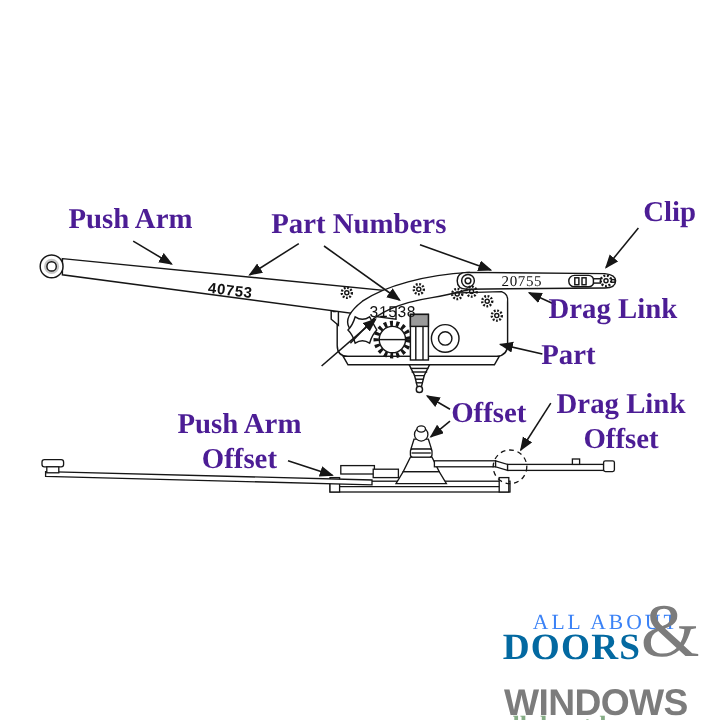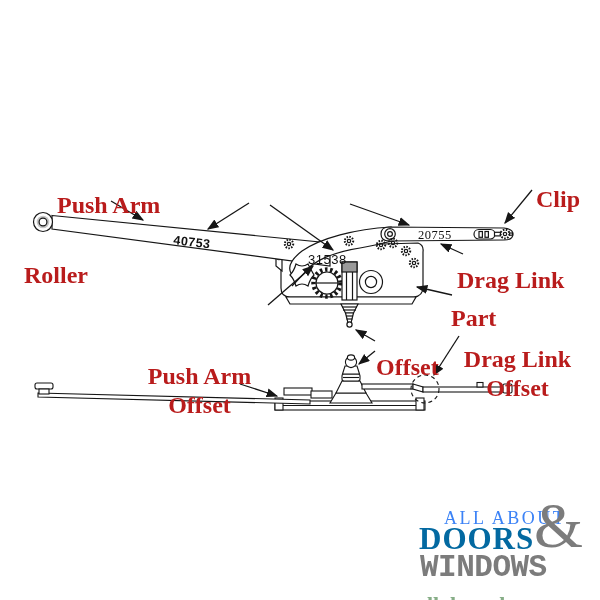--- a/index.html
+++ b/index.html
@@ -1,30 +1,30 @@
 <!DOCTYPE html>
 <html><head>
 <meta charset="utf-8">
 <style>
   html,body{margin:0;padding:0;background:#fff;}
   #stage{position:relative;width:600px;height:600px;background:#fff;overflow:hidden;
          font-family:"Liberation Serif",serif;}
   #art{position:absolute;left:0;top:0;}
   .label{position:absolute;font-family:"Liberation Serif",serif;font-weight:bold;
-         font-size:24px;color:#b91c1c;white-space:nowrap;line-height:1.1;margin-top:22px;}
+         font-size:24px;color:#4c1d95;white-space:nowrap;line-height:1.1;}
   .label.center{text-align:center;white-space:normal;line-height:29px;}
   
   .logo-allabout{position:absolute;left:444px;top:508px;font-size:18px;letter-spacing:2.5px;
                  color:#3b82f6;font-family:"Liberation Serif",serif;}
   .logo-amp{position:absolute;left:534px;top:495px;font-size:63px;color:#7c7c7c;
             font-family:"Liberation Serif",serif;line-height:1;}
   .logo-doors{position:absolute;left:419px;top:523px;font-size:31px;font-weight:bold;
               letter-spacing:1px;color:#0369a1;line-height:1;font-family:"Liberation Serif",serif;}
-  .logo-windows{position:absolute;left:420px;top:552px;font-size:31px;font-weight:bold;
-                letter-spacing:-0.5px;color:#7c7c7c;line-height:1;font-family:Liberation Mono, monospace;}
+  .logo-windows{position:absolute;left:420px;top:570px;font-size:31px;font-weight:bold;
+                letter-spacing:-0.5px;color:#7c7c7c;line-height:1;font-family:Liberation Sans, sans-serif;}
   .logo-site{position:absolute;left:416px;top:594px;font-size:22px;font-weight:bold;
              color:#86ad86;line-height:1;font-family:"Liberation Serif",serif;}
   svg text{font-family:"Liberation Sans",sans-serif;fill:#111;}
   svg .serifnum{font-family:"Liberation Serif",serif;}
 </style>
 </head>
 <body>
 
 <div id="stage">
 
@@ -169,22 +169,22 @@
       <line x1="240" y1="384" x2="277" y2="396" marker-end="url(#ah)"></line>
       <line x1="459" y1="336" x2="434" y2="375" marker-end="url(#ah)"></line>
     </g>
 
     <text x="173" y="244" font-size="12.5" font-weight="bold" letter-spacing="0.5" transform="rotate(6.8 173 244)">40753</text>
     <text x="308" y="264" font-size="13" letter-spacing="0.5">31538</text>
     <text x="418" y="238.5" class="serifnum" font-size="12.5" letter-spacing="0.5">20755</text>
   </svg>
 
   <div class="label" style="left:57px;top:170px">Push Arm</div>
+  <div class="label" style="left:226px;top:174px">Part Numbers</div>
   <div class="label" style="left:536px;top:164px">Clip</div>
-  <div class="label" style="left:24px;top:240px">Roller</div>
   <div class="label" style="left:457px;top:245px">Drag Link</div>
   <div class="label" style="left:451px;top:283px">Part</div>
   <div class="label" style="left:376px;top:332px">Offset</div>
 
   <div class="label center" style="left:142px;top:340px;width:115px">
     <span>Push Arm</span><br>
     <span>Offset</span>
   </div>
 
   <div class="label center" style="left:455px;top:323px;width:125px">

